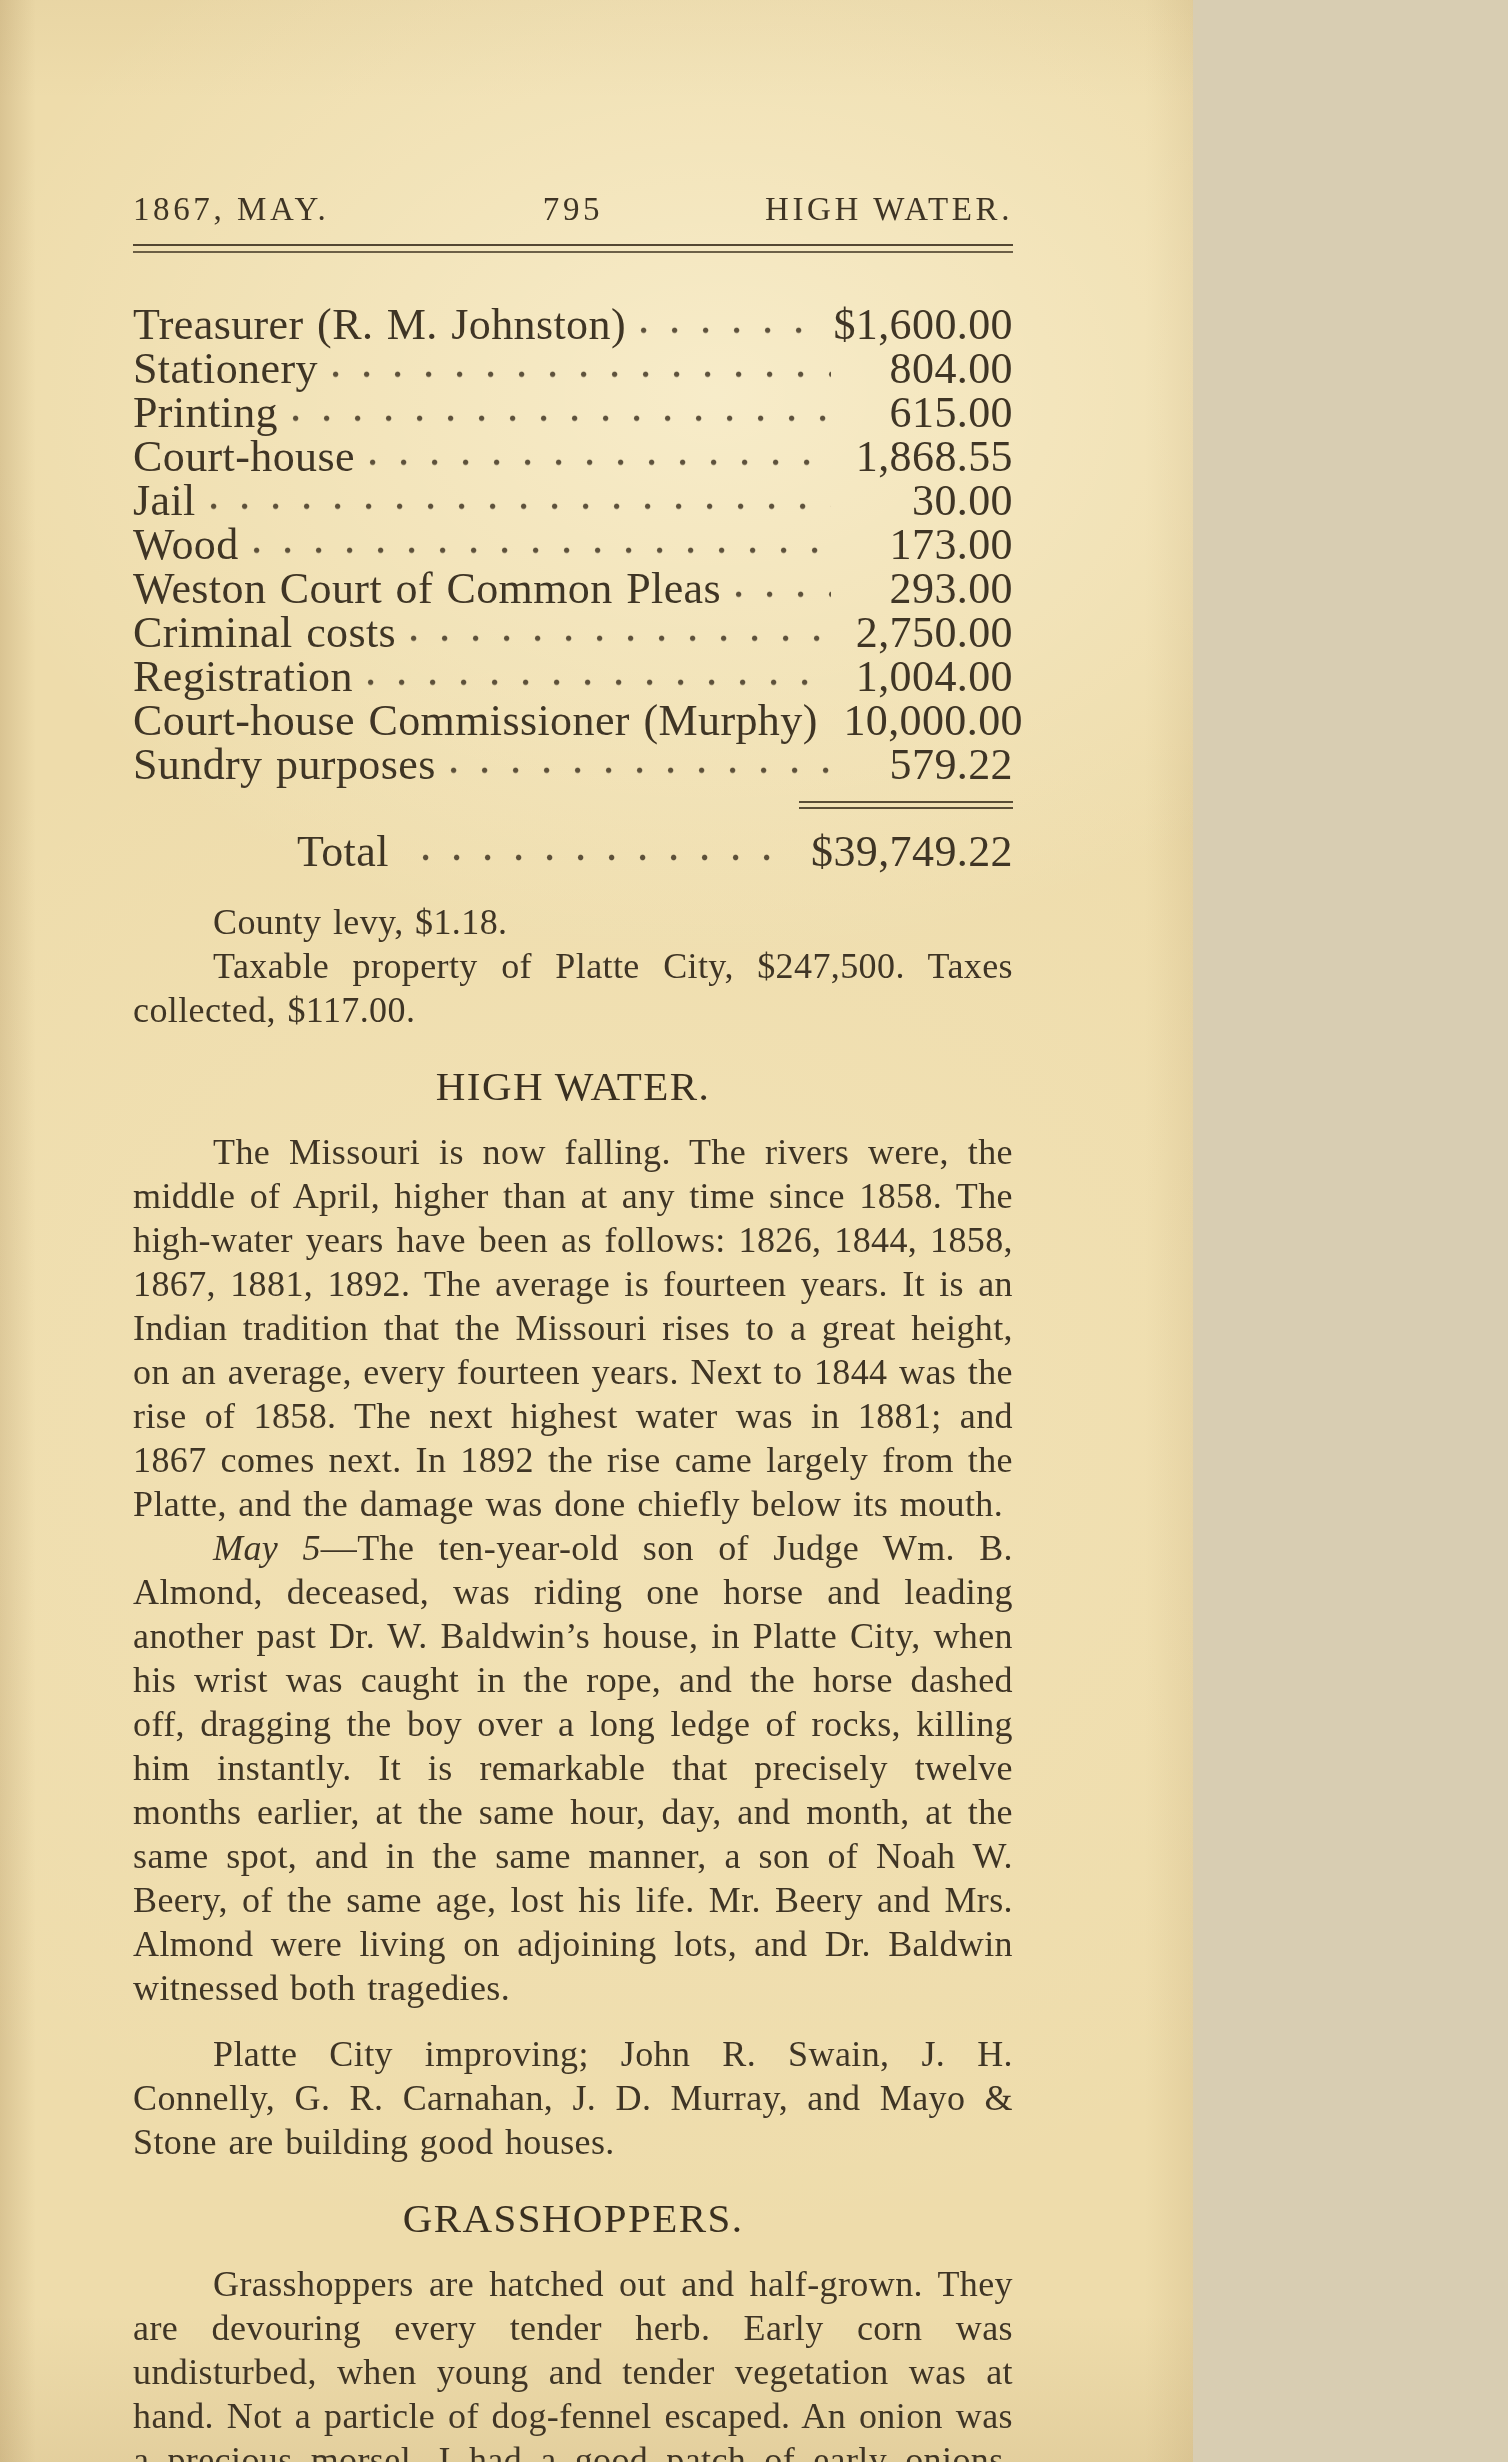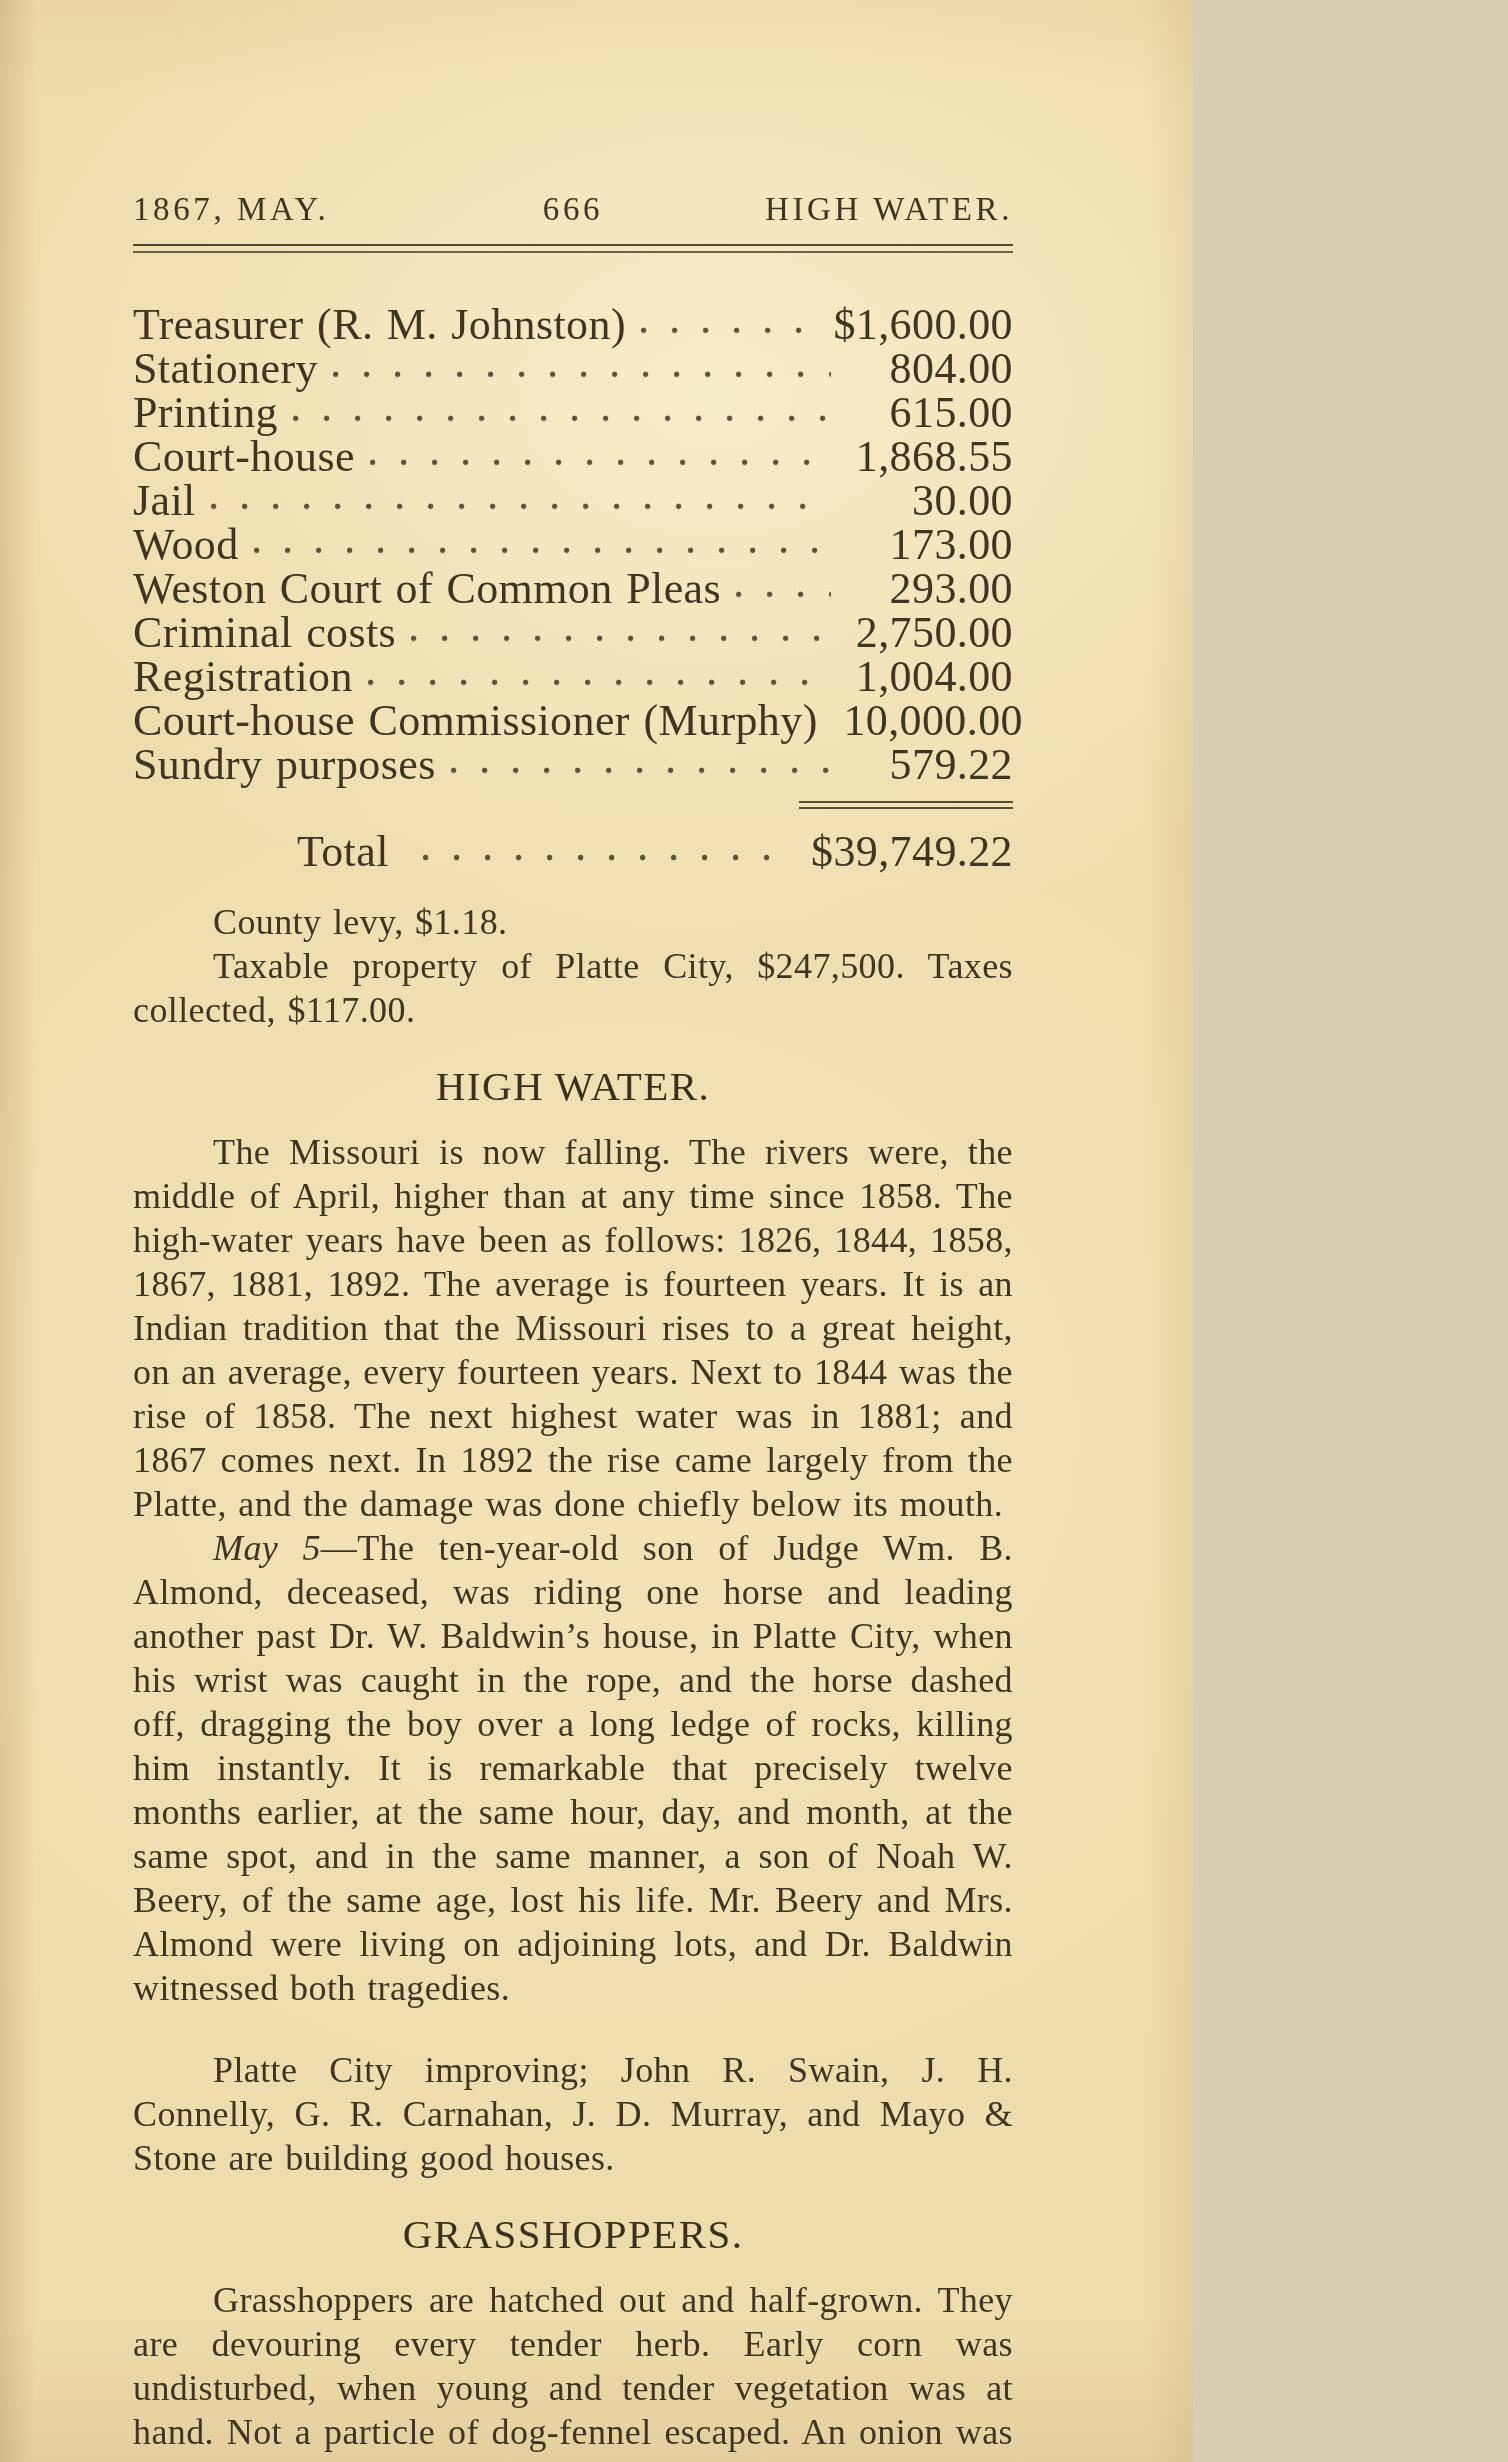--- a/index.html
+++ b/index.html
@@ -100,31 +100,31 @@
   }
   .body-para {
     margin: 0;
     font-size: 36px;
     line-height: 44px;
     letter-spacing: 0.4px;
     word-spacing: 2.1px;
     text-align: justify;
     text-indent: 80px;
   }
-  .body-para.follow { margin-top: 38px; }
+  .body-para.follow { margin-top: 22px; }
   .it { font-style: italic; }
 </style>
 </head>
 <body>
 
 <div class="page">
 
   <div class="running-header">
     <span class="rh-left">1867, MAY.</span>
-    <span class="rh-center">666</span>
+    <span class="rh-center">795</span>
     <span class="rh-right">HIGH WATER.</span>
   </div>
 
   <div class="header-rule"></div>
 
   <div class="ledger">
     <div class="lrow">
       <span class="llabel">Treasurer (R. M. Johnston)</span>
       <span class="leader"></span>
       <span class="lamount">$1,600.00</span>

